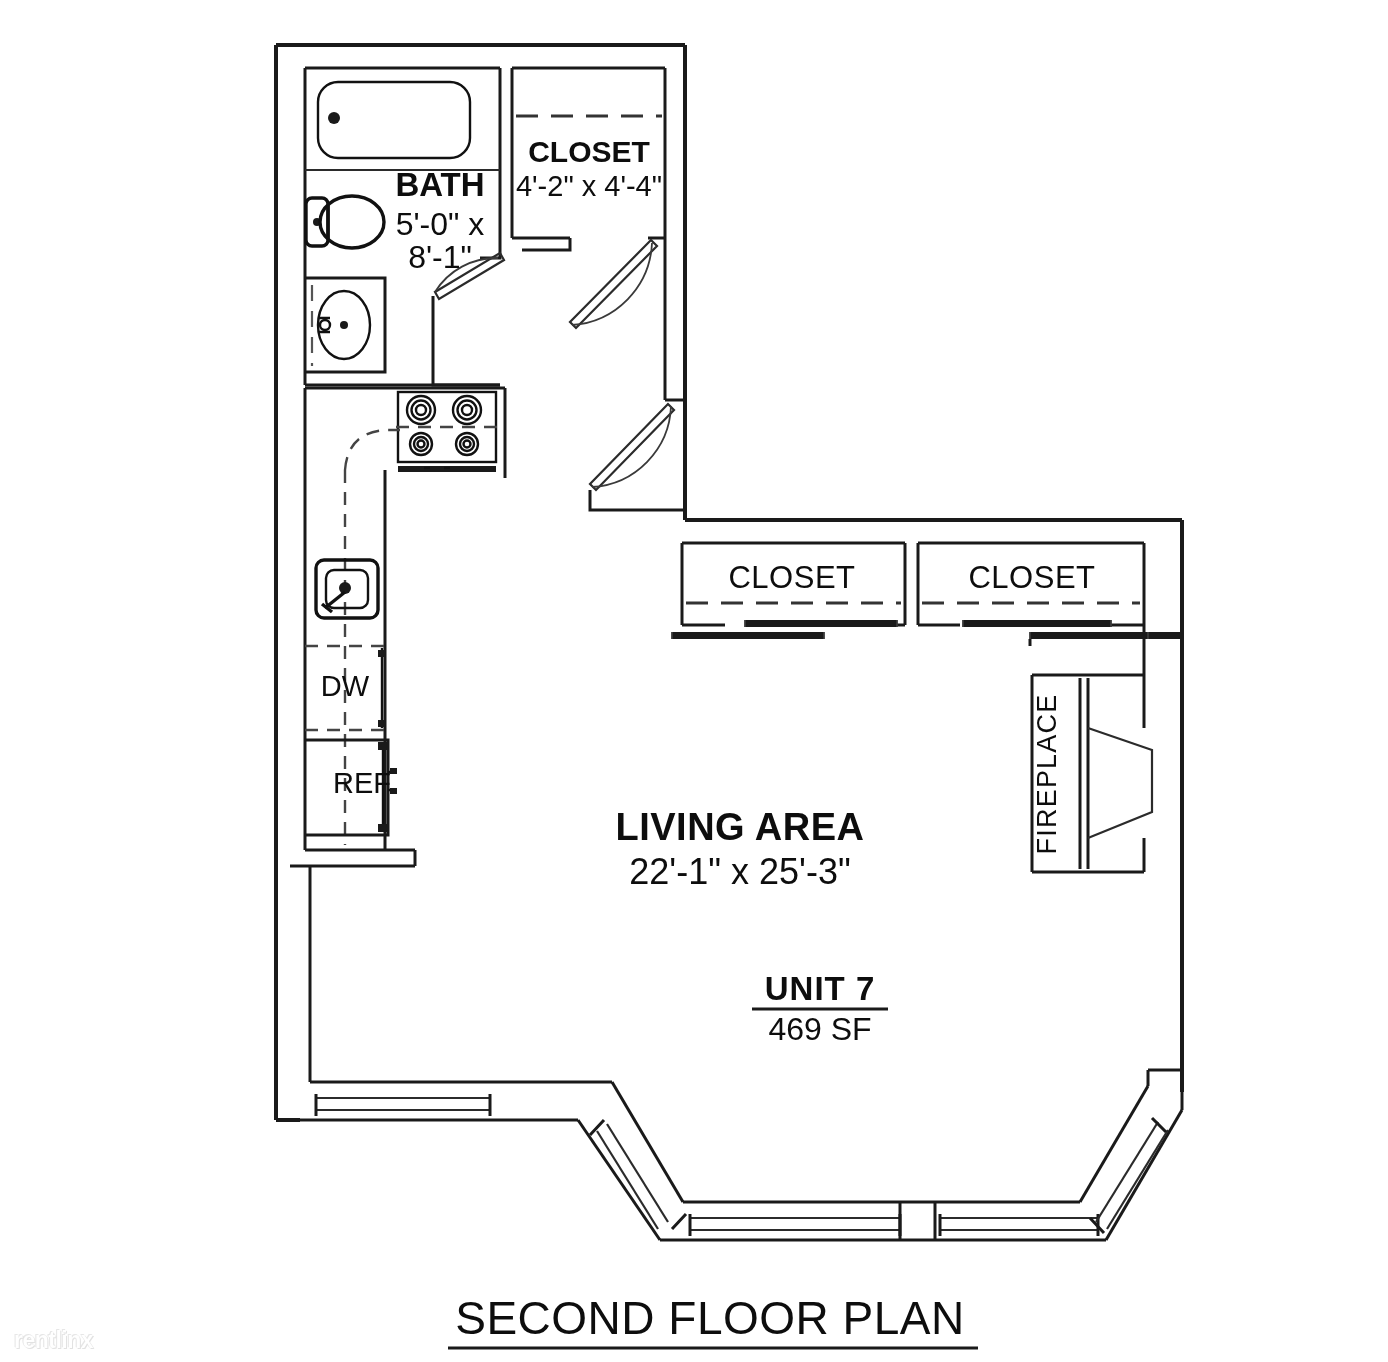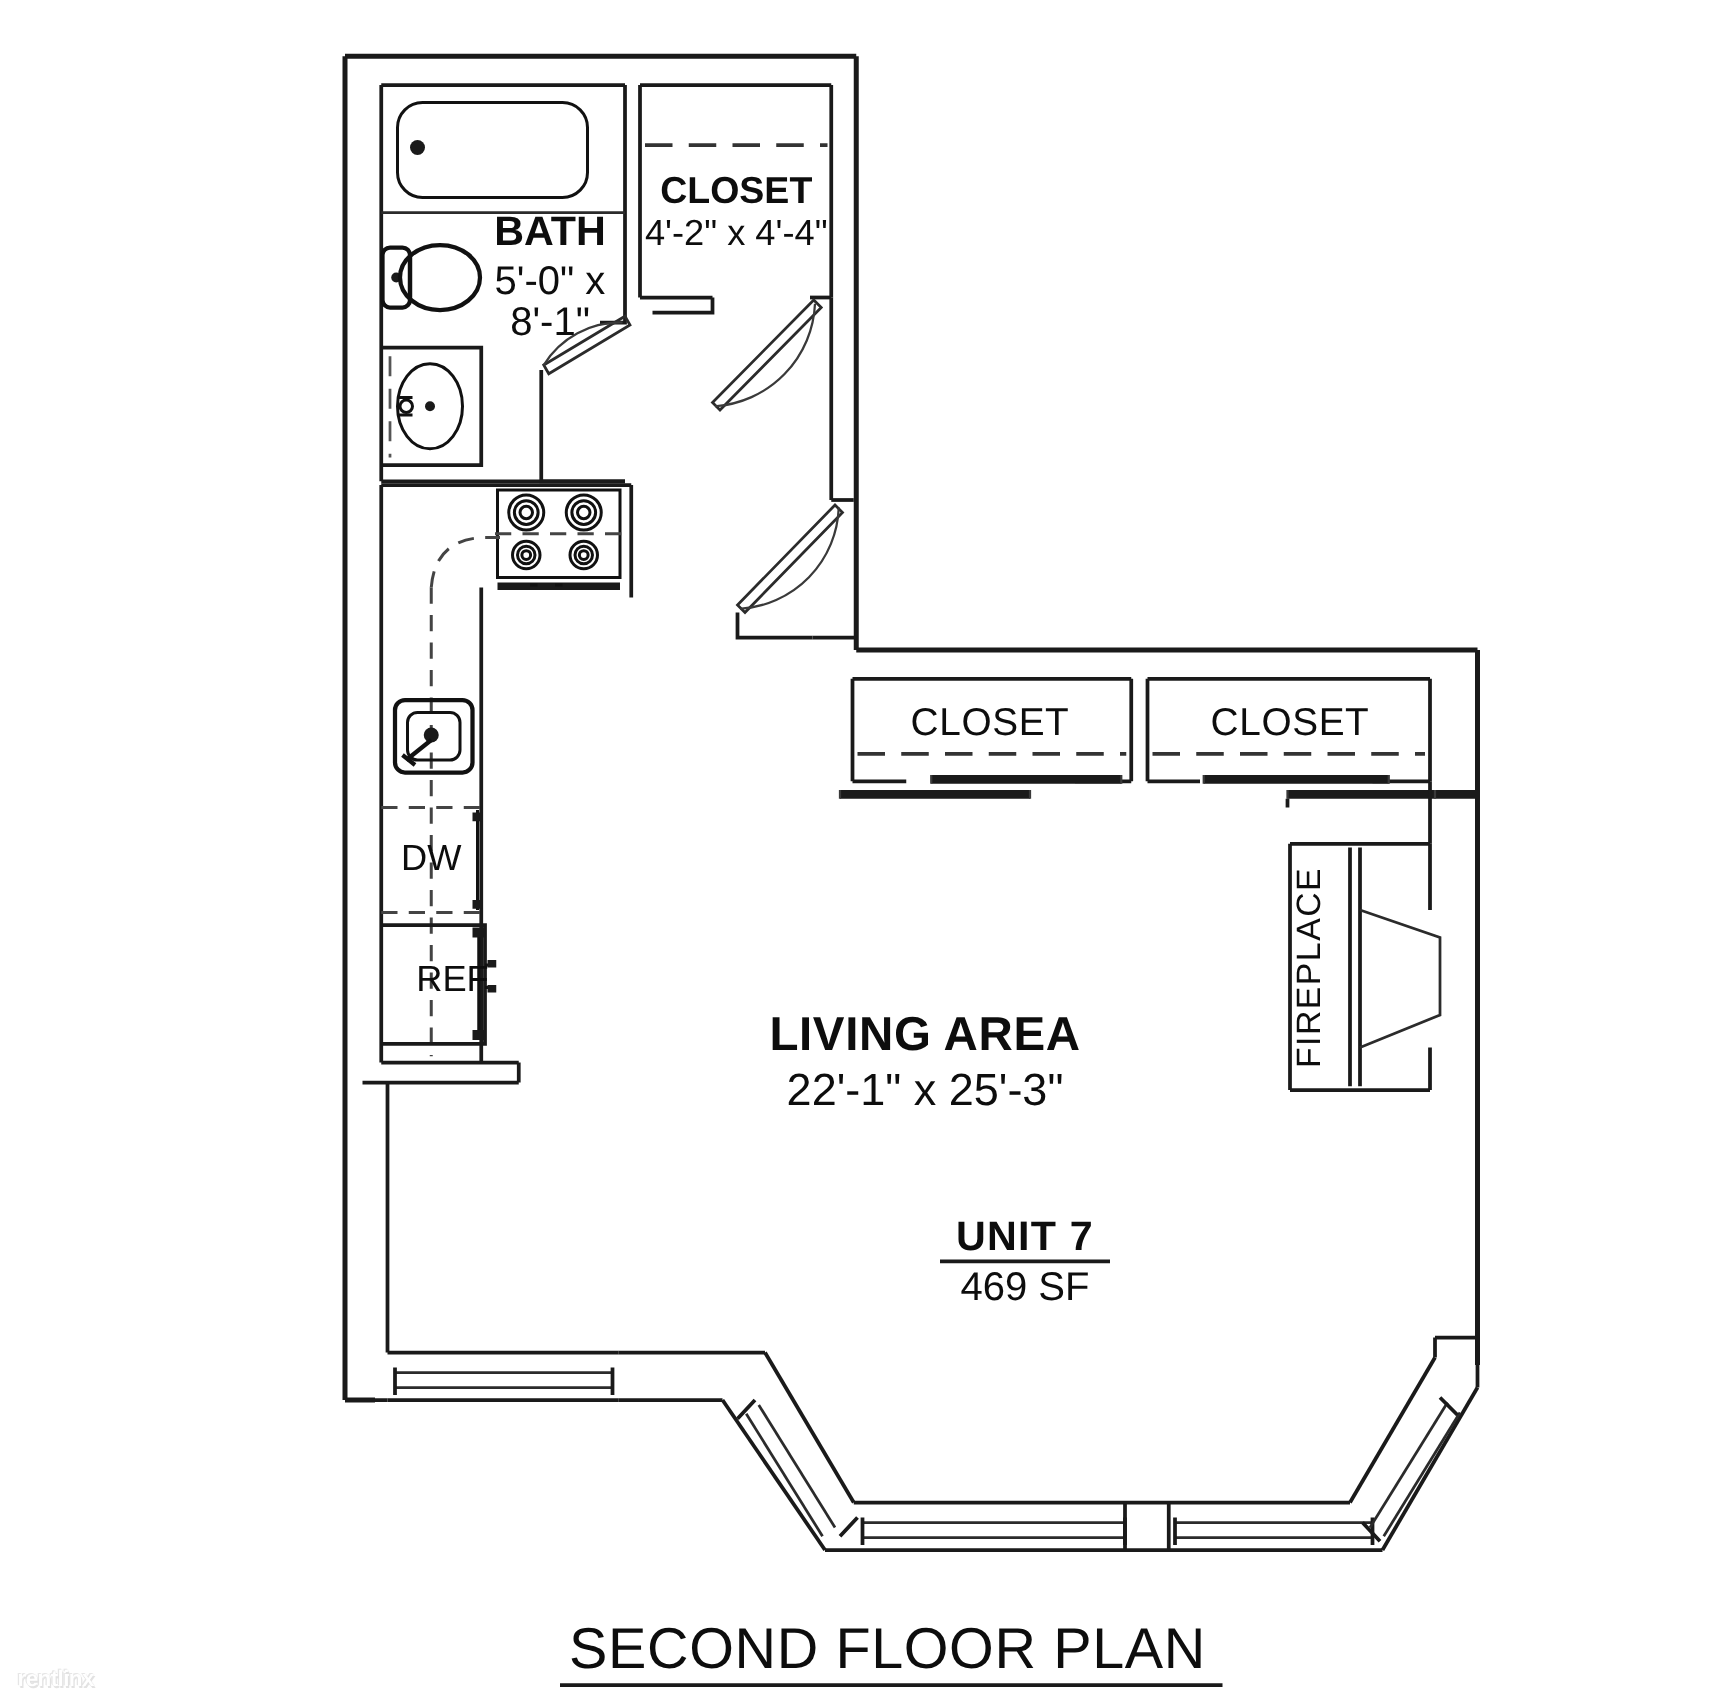--- a/index.html
+++ b/index.html
@@ -51,21 +51,21 @@
   .t-unit-sf   { font-size: 32px; font-weight: normal; }
   .t-appl      { font-size: 29px; font-weight: normal; fill:#1a1a1a; }
   .t-fire      { font-size: 27px; font-weight: normal; letter-spacing: 1.2px; }
   .t-title     { font-size: 46px; font-weight: normal; letter-spacing: 0.5px; }
 
   #watermark {
     position: absolute;
     left: 14px;
     bottom: 8px;
     font-family: "Liberation Sans", sans-serif;
-    font-size: 18px;
+    font-size: 23px;
     font-weight: bold;
     color: #ffffff;
     text-shadow: 0 0 1px #d8d8d8, 1px 1px 0 #e3e3e3, -1px -1px 0 #e8e8e8;
     letter-spacing: -0.5px;
     user-select: none;
     margin-top: 13px;
   }
 </style>
 </head>
 <body>

